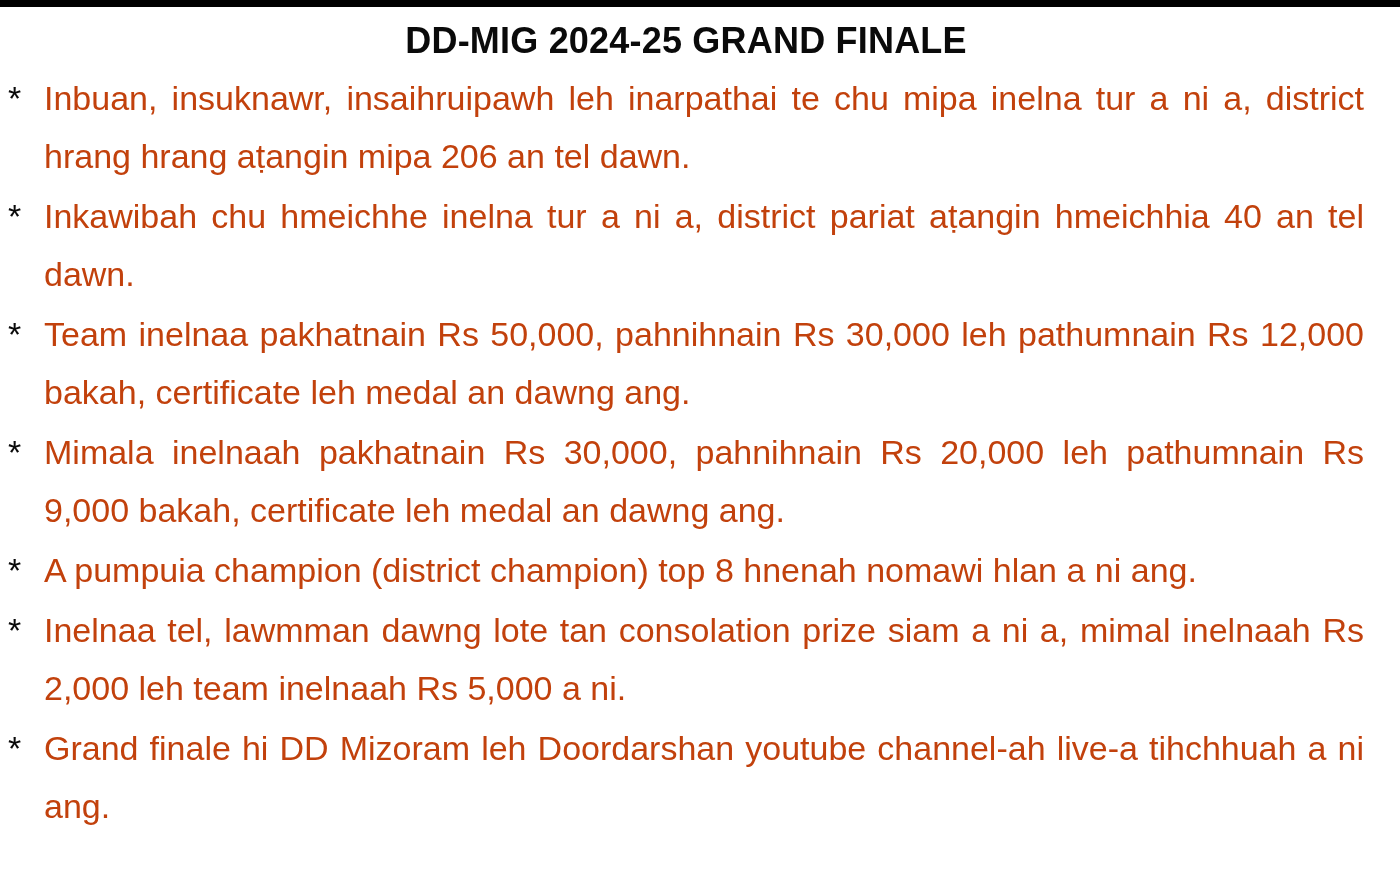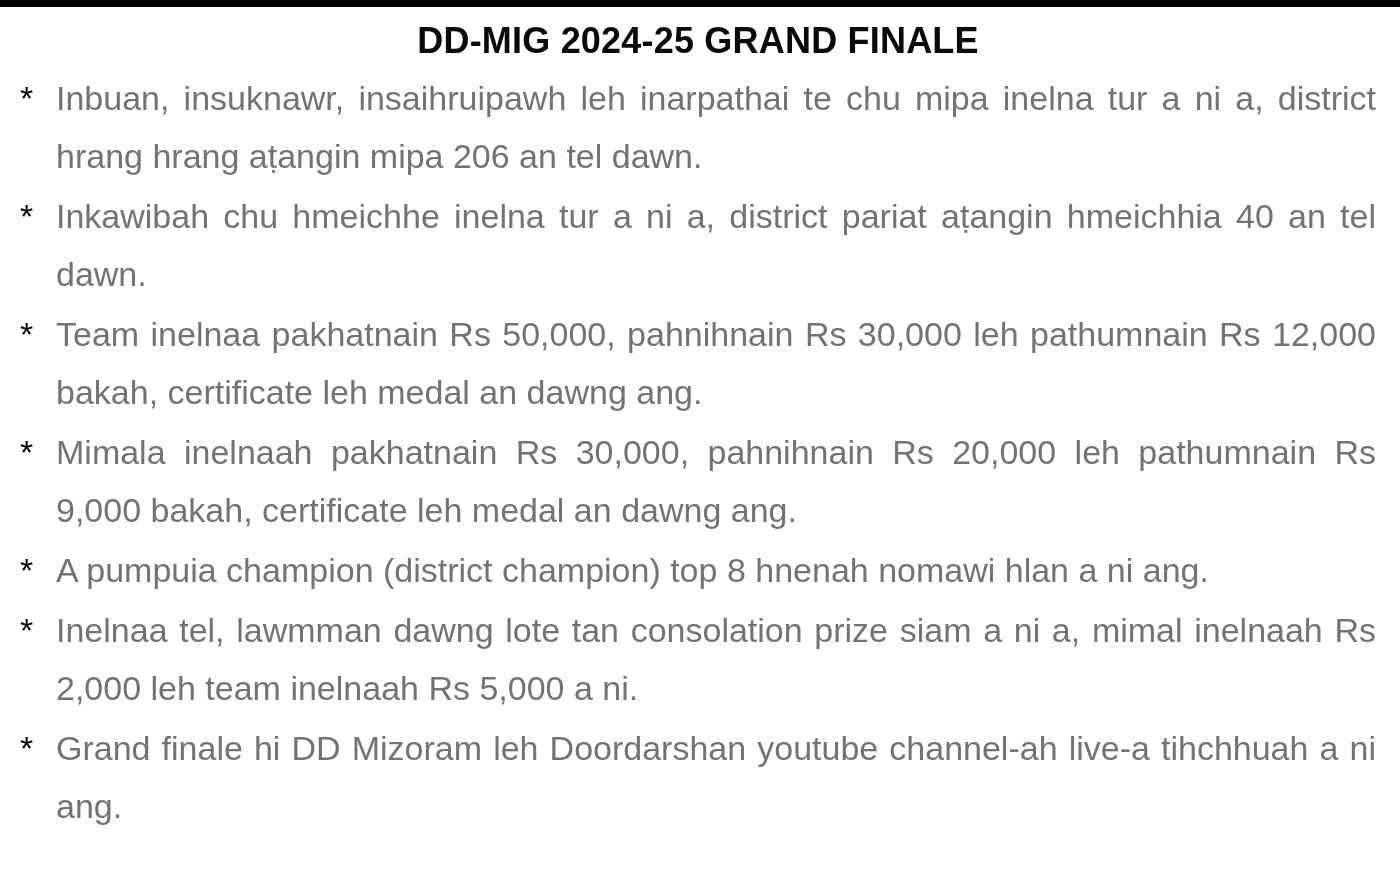--- a/index.html
+++ b/index.html
@@ -25,21 +25,21 @@
     position: absolute;
     top: 0;
     left: 0;
     width: 1400px;
     height: 7px;
     background: #000000;
   }
   .content {
     position: absolute;
     top: 7px;
-    left: 12px;
+    left: 0;
     width: 1376px;
     padding: 14px 8px 0 4px;
     box-sizing: border-box;
   }
   .doc-title {
     font-size: 36px;
     font-weight: bold;
     text-align: center;
     letter-spacing: 0.2px;
     line-height: 1.1;
@@ -67,21 +67,21 @@
     color: #0a0a0a;
   }
   .bullet-text {
     flex: 1 1 auto;
     font-size: 34px;
     line-height: 58px;
     text-align: justify;
     text-justify: inter-word;
     padding-right: 4px;
     box-sizing: border-box;
-    color: #737373;
+    color: #c2410c;
   }
 </style>
 </head>
 <body>
 
 <div class="page">
   <div class="top-rule"></div>
   <div class="content">
     <h1 class="doc-title">DD-MIG 2024-25 GRAND FINALE</h1>
     <ul class="bullet-list">

